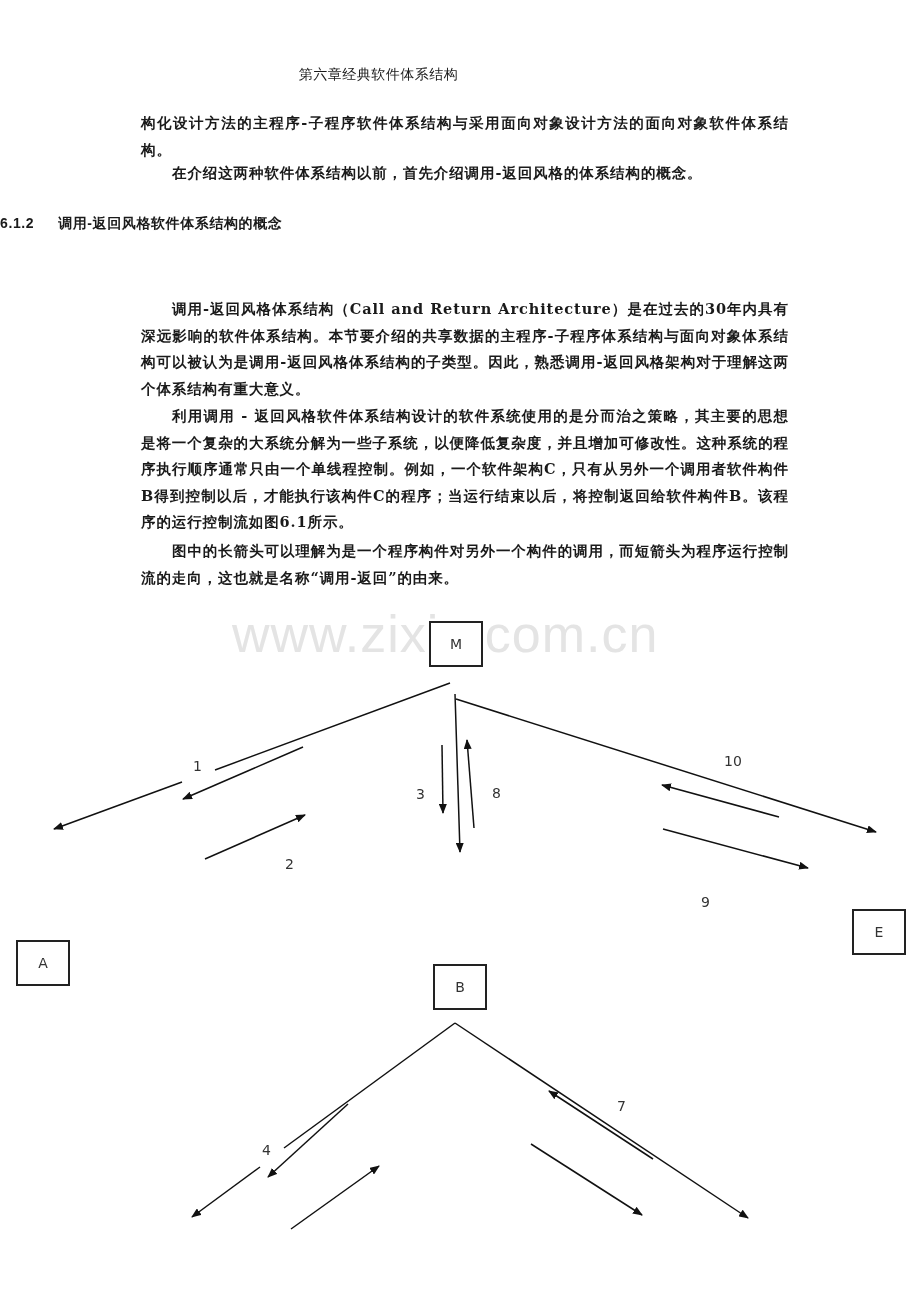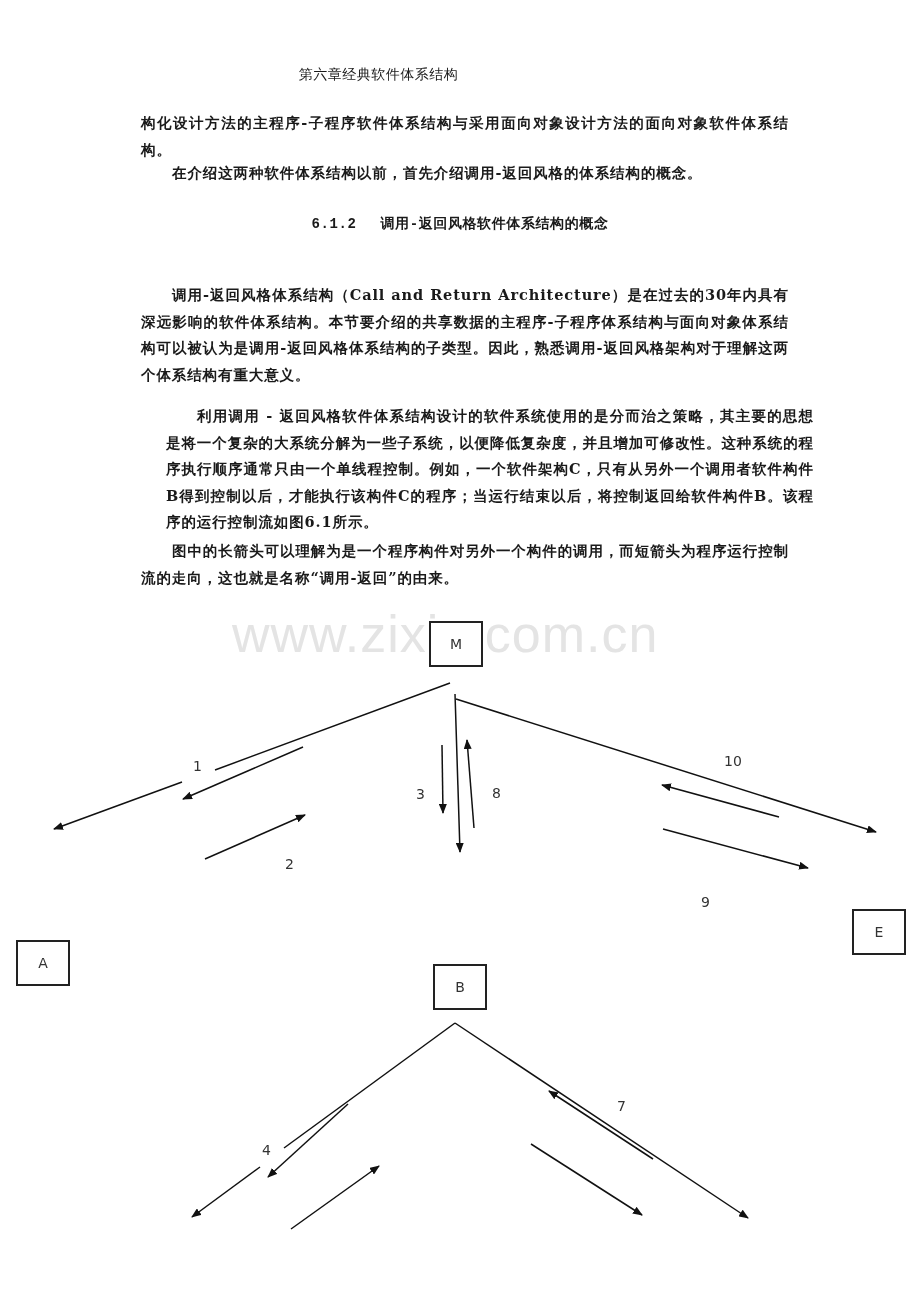--- a/index.html
+++ b/index.html
@@ -3,22 +3,22 @@
   <meta charset="utf-8">
   <style>
     html, body { margin: 0; padding: 0; background: #ffffff; }
     body { width: 920px; height: 1302px; position: relative; overflow: hidden;
            font-family: "DejaVu Serif", "Liberation Serif", serif; color: #1a1a1a; }
     .page-header { position: absolute; top: 66px; left: 0; width: 757px; text-align: center;
                    font-size: 14px; letter-spacing: 0.5px; }
     .para { position: absolute; left: 141px; width: 648px; font-size: 14.5px;
             line-height: 26.5px; letter-spacing: 0.9px; text-align: justify; margin: 0; font-weight: bold; }
     .para.indent { text-indent: 31px; }
-    .section-heading { position: absolute; top: 215px; left: 0; width: 920px; text-align: center;
-                       font-family: Liberation Mono, monospace;
+    .section-heading { position: absolute; top: 215px; left: 0; width: 920px; 
+                       font-family: Liberation Sans, sans-serif;
                        font-size: 14px; font-weight: bold; letter-spacing: 0.6px; }
     .section-heading .num { margin-right: 24px; }
     .watermark { position: absolute; top: 604px; left: 232px; font-family: "Liberation Sans", sans-serif;
                  font-size: 52px; color: #e4e4e4; letter-spacing: 1px; z-index: 0; }
     svg#diagram { position: absolute; top: 0; left: 0; z-index: 1; }
     .box-rect { fill: #ffffff; stroke: #222; stroke-width: 2; }
     .box-label { font-family: "DejaVu Sans", "Liberation Sans", sans-serif; font-size: 14px; fill: #333; }
     .num-label { font-family: "DejaVu Sans", "Liberation Sans", sans-serif; font-size: 14px; fill: #333; }
     .line { stroke: #111; stroke-width: 1.5; fill: none; }
   </style>
@@ -27,22 +27,22 @@
 
 <div class="page-header">第六章经典软件体系结构</div>
 
 <p class="para" style="top: 110px;">构化设计方法的主程序-子程序软件体系结构与采用面向对象设计方法的面向对象软件体系结构。</p>
 <p class="para indent" style="top: 160px;">在介绍这两种软件体系结构以前，首先介绍调用-返回风格的体系结构的概念。</p>
 
 <div class="section-heading">
   <span class="num">6.1.2</span><span>调用-返回风格软件体系结构的概念</span>
 </div>
 
-<p class="para indent" style="top: 282px;">调用-返回风格体系结构（Call and Return Architecture）是在过去的30年内具有深远影响的软件体系结构。本节要介绍的共享数据的主程序-子程序体系结构与面向对象体系结构可以被认为是调用-返回风格体系结构的子类型。因此，熟悉调用-返回风格架构对于理解这两个体系结构有重大意义。</p>
-<p class="para indent" style="top: 403px; margin-left: 25px;">利用调用 - 返回风格软件体系结构设计的软件系统使用的是分而治之策略，其主要的思想是将一个复杂的大系统分解为一些子系统，以便降低复杂度，并且增加可修改性。这种系统的程序执行顺序通常只由一个单线程控制。例如，一个软件架构C，只有从另外一个调用者软件构件B得到控制以后，才能执行该构件C的程序；当运行结束以后，将控制返回给软件构件B。该程序的运行控制流如图6.1所示。</p>
+<p class="para indent" style="top: 296px;">调用-返回风格体系结构（Call and Return Architecture）是在过去的30年内具有深远影响的软件体系结构。本节要介绍的共享数据的主程序-子程序体系结构与面向对象体系结构可以被认为是调用-返回风格体系结构的子类型。因此，熟悉调用-返回风格架构对于理解这两个体系结构有重大意义。</p>
+<p class="para indent" style="top: 403px;">利用调用 - 返回风格软件体系结构设计的软件系统使用的是分而治之策略，其主要的思想是将一个复杂的大系统分解为一些子系统，以便降低复杂度，并且增加可修改性。这种系统的程序执行顺序通常只由一个单线程控制。例如，一个软件架构C，只有从另外一个调用者软件构件B得到控制以后，才能执行该构件C的程序；当运行结束以后，将控制返回给软件构件B。该程序的运行控制流如图6.1所示。</p>
 <p class="para indent" style="top: 538px;">图中的长箭头可以理解为是一个程序构件对另外一个构件的调用，而短箭头为程序运行控制流的走向，这也就是名称“调用-返回”的由来。</p>
 
 <div class="watermark">www.zixin.com.cn</div>
 
 <svg id="diagram" width="920" height="1302" viewBox="0 0 920 1302" xmlns="http://www.w3.org/2000/svg">
   <defs>
     <marker id="arrowhead" markerWidth="10" markerHeight="8" refX="9" refY="4" orient="auto" markerUnits="userSpaceOnUse">
       <path d="M0,0 L10,4 L0,8 z" fill="#111"></path>
     </marker>
   </defs>

